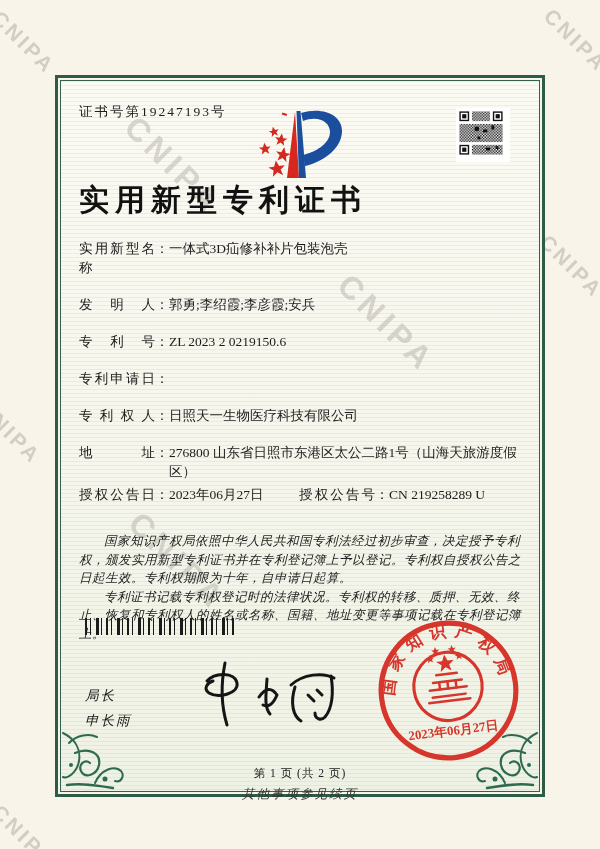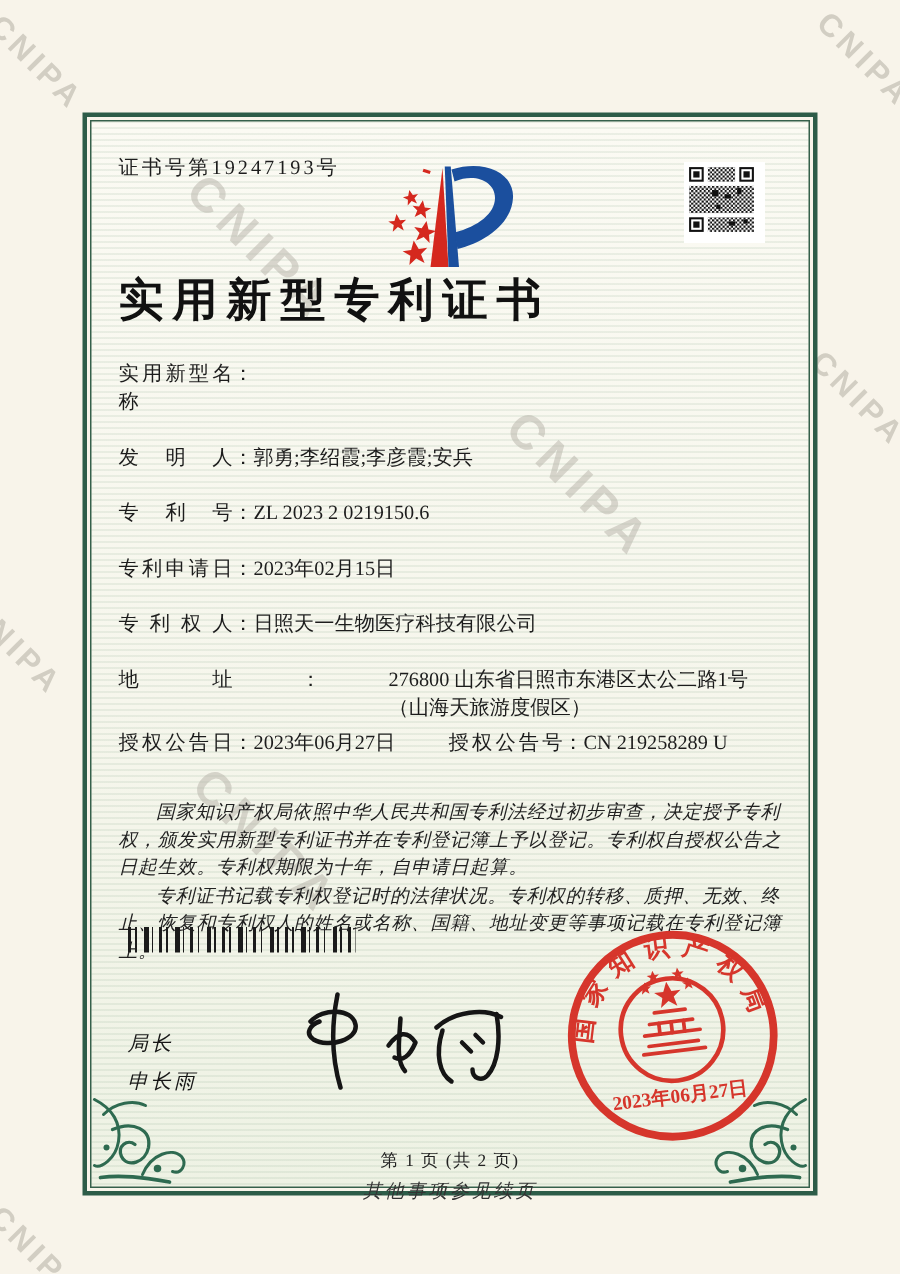--- a/index.html
+++ b/index.html
@@ -42,21 +42,21 @@
   .logo{position:absolute;left:50%;top:26px;transform:translateX(-50%);z-index:3;}
   .qr{position:absolute;left:395px;top:27px;width:50px;height:50px;background:#fff;padding:2px;z-index:3;}
   .title{
     margin-top:59px;font-size:30px;font-weight:700;
     letter-spacing:6px;color:#111;
   }
 
   
   .fields{margin-top:18px;font-size:13.5px;color:#1c1c1c;}
   .field-row{display:flex;margin-bottom:18px;line-height:19px;}
-  .field-row.tight{margin-bottom:4px;gap:45px;}
+  .field-row.tight{margin-bottom:4px;}
   .flabel{display:inline-block;width:76px;text-align:justify;text-align-last:justify;flex:0 0 76px;}
   .colon{flex:0 0 14px;text-align:center;}
   .fvalue{flex:1;max-width:352px;}
   .row-split{display:flex;margin-bottom:0;line-height:19px;}
   .grp{display:flex;}
   .grp1{width:220px;flex:0 0 220px;}
 
   
   .legal{margin-top:28px;font-size:12.5px;line-height:18.5px;color:#222;
     font-style:italic;}
@@ -184,35 +184,35 @@
 
       <div class="content">
         <div class="cert-no">证书号第19247193号</div>
 
         <div class="title">实用新型专利证书</div>
 
         <div class="fields">
           <div class="field-row">
             <span class="flabel">实用新型名称</span>
             <span class="colon">：</span>
+            <span class="fvalue">一体式3D疝修补补片包装泡壳</span>
           </div>
           <div class="field-row">
             <span class="flabel">发明人</span>
             <span class="colon">：</span>
             <span class="fvalue">郭勇;李绍霞;李彦霞;安兵</span>
           </div>
           <div class="field-row">
             <span class="flabel">专利号</span>
             <span class="colon">：</span>
             <span class="fvalue">ZL 2023 2 0219150.6</span>
           </div>
           <div class="field-row">
             <span class="flabel">专利申请日</span>
             <span class="colon">：</span>
-            <span class="fvalue">2023年02月15日</span>
           </div>
           <div class="field-row">
             <span class="flabel">专利权人</span>
             <span class="colon">：</span>
             <span class="fvalue">日照天一生物医疗科技有限公司</span>
           </div>
           <div class="field-row tight">
             <span class="flabel">地址</span>
             <span class="colon">：</span>
             <span class="fvalue">276800 山东省日照市东港区太公二路1号（山海天旅游度假区）</span>

